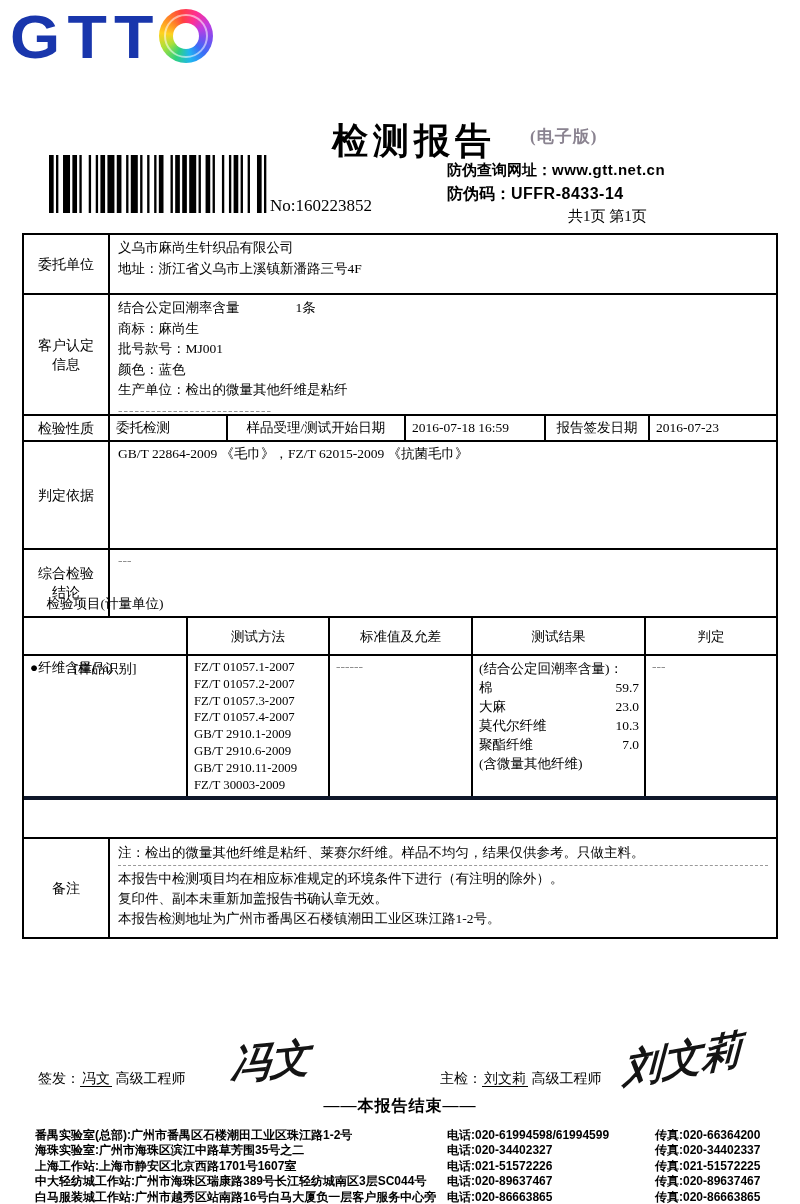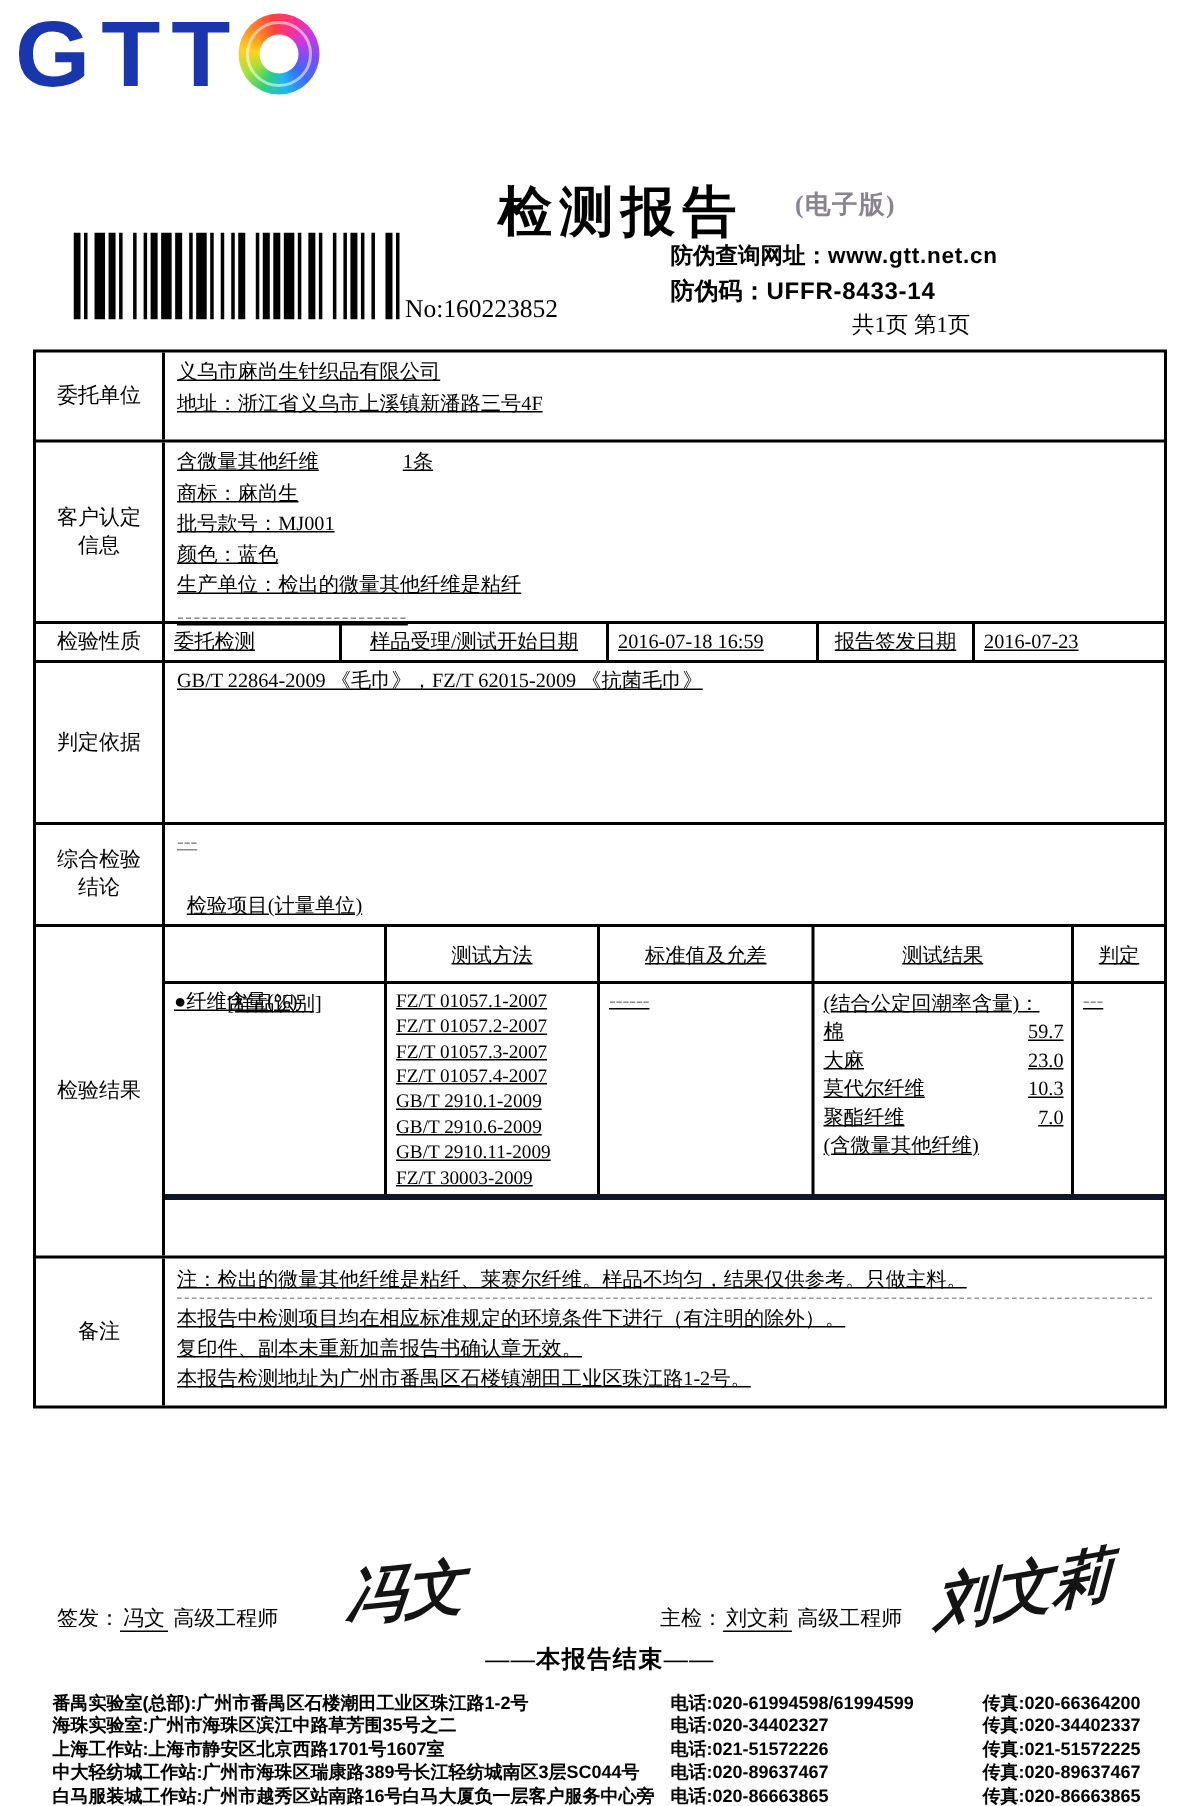--- a/index.html
+++ b/index.html
@@ -28,21 +28,21 @@
   .anti-val  { font-family:Liberation Sans, sans-serif; font-weight:bold; letter-spacing:.5px; }
   .report-no { position:absolute; top:196px; left:270px; font-size:17px; }
   .page-info { position:absolute; top:207px; left:568px; font-size:15px; }
   #barcode { position:absolute; top:155px; left:49px; }
   
   .doc-table { position:absolute; top:233px; left:22px; width:756px; border:2px solid #000; }
   .t-row { display:flex; border-bottom:2px solid #000; }
   .t-row:last-child { border-bottom:none; }
   .t-label { width:86px; min-width:86px; border-right:2px solid #000; display:flex; align-items:center;
     justify-content:center; text-align:center; font-size:14px; line-height:19px; padding:0 12px; }
-  .t-content { flex:1; min-width:0;text-decoration:underline; }
+  .t-content { flex:1; min-width:0; }
   .pad { padding:3px 8px; font-size:13.5px; }
   .gray { color:#8c8c8c; }
   .row-client { height:60px; } .row-client .pad { line-height:21px; padding-top:2px; }
   .row-sample { height:121px; } .row-sample .pad { line-height:20.5px; padding-top:3px; }
   .sample-first { display:flex; }
   .sample-qty { margin-left:56px; }
   .sample-divider { letter-spacing:1px; }
   .row-inspect { height:26px; font-size:13.5px; }
   .ins-cell { display:flex; align-items:center; border-right:2px solid #000; padding:0 6px; white-space:nowrap; overflow:hidden; }
   .ins-type { width:118px; } .ins-rl { width:178px; justify-content:center; }
@@ -50,21 +50,21 @@
   .ins-iv { flex:1; border-right:none; }
   .row-basis { height:108px; }
   .row-conclusion { height:68px; }
   .row-results { height:221px; }
   .res-head { display:flex; height:38px; border-bottom:2px solid #000; }
   .res-head > div { display:flex; flex-direction:column; align-items:center; justify-content:center;
     text-align:center; font-size:13.5px; line-height:17px; border-right:2px solid #000; }
   .res-body { display:flex; border-bottom:4px solid #0f172a; }
   .res-body > div { border-right:2px solid #000; padding:3px 6px; font-size:13.5px; }
   .res-head > div:last-child, .res-body > div:last-child { border-right:none; }
-  .c-item { width:148px;gap:48px; } .c-method { width:142px; } .c-std { width:143px; }
+  .c-item { width:164px;gap:48px; } .c-method { width:142px; } .c-std { width:143px; }
   .c-result { width:173px; } .c-verdict { flex:1; }
   .method-line { font-size:12.8px; line-height:16.8px; white-space:nowrap; }
   .result-line { line-height:19px; }
   .fiber-row { display:flex; width:160px; line-height:19px; }
   .fiber-name { flex:1; } .fiber-val { width:44px; text-align:right; }
   .res-empty { height:40px; }
   .row-remarks { height:98px; } .row-remarks .pad { line-height:20px; padding-top:4px; }
   .remark-divider { border-top:1px dashed #9a9a9a; margin:2px 0 3px; }
   
   .sig-area { position:absolute; top:1048px; left:22px; width:756px; height:56px; font-size:14px; }
@@ -143,21 +143,21 @@
       <div class="t-content pad">
         <div>义乌市麻尚生针织品有限公司</div>
         <div>地址：浙江省义乌市上溪镇新潘路三号4F</div>
       </div>
     </div>
 
     <div class="t-row row-sample">
       <div class="t-label">客户认定信息</div>
       <div class="t-content pad">
         <div class="sample-first">
-          <span>含微量其他纤维</span>
+          <span>结合公定回潮率含量</span>
           <span class="sample-qty">1条</span>
         </div>
         <div>商标：麻尚生</div>
         <div>批号款号：MJ001</div>
         <div>颜色：蓝色</div>
         <div>生产单位：检出的微量其他纤维是粘纤</div>
         <div class="sample-divider gray">----------------------------</div>
       </div>
     </div>
 
@@ -176,21 +176,20 @@
       <div class="t-label">判定依据</div>
       <div class="t-content pad">GB/T 22864-2009 《毛巾》，FZ/T 62015-2009 《抗菌毛巾》</div>
     </div>
 
     <div class="t-row row-conclusion">
       <div class="t-label">综合检验结论</div>
       <div class="t-content pad gray">---</div>
     </div>
 
     <div class="t-row row-results">
-      <div class="t-label">检验结果</div>
       <div class="t-content">
         <div class="res-head">
           <div class="c-item">
             <span>检验项目(计量单位)</span>
             <span>[样品识别]</span>
           </div>
           <div class="c-method">测试方法</div>
           <div class="c-std">标准值及允差</div>
           <div class="c-result">测试结果</div>
           <div class="c-verdict">判定</div>

